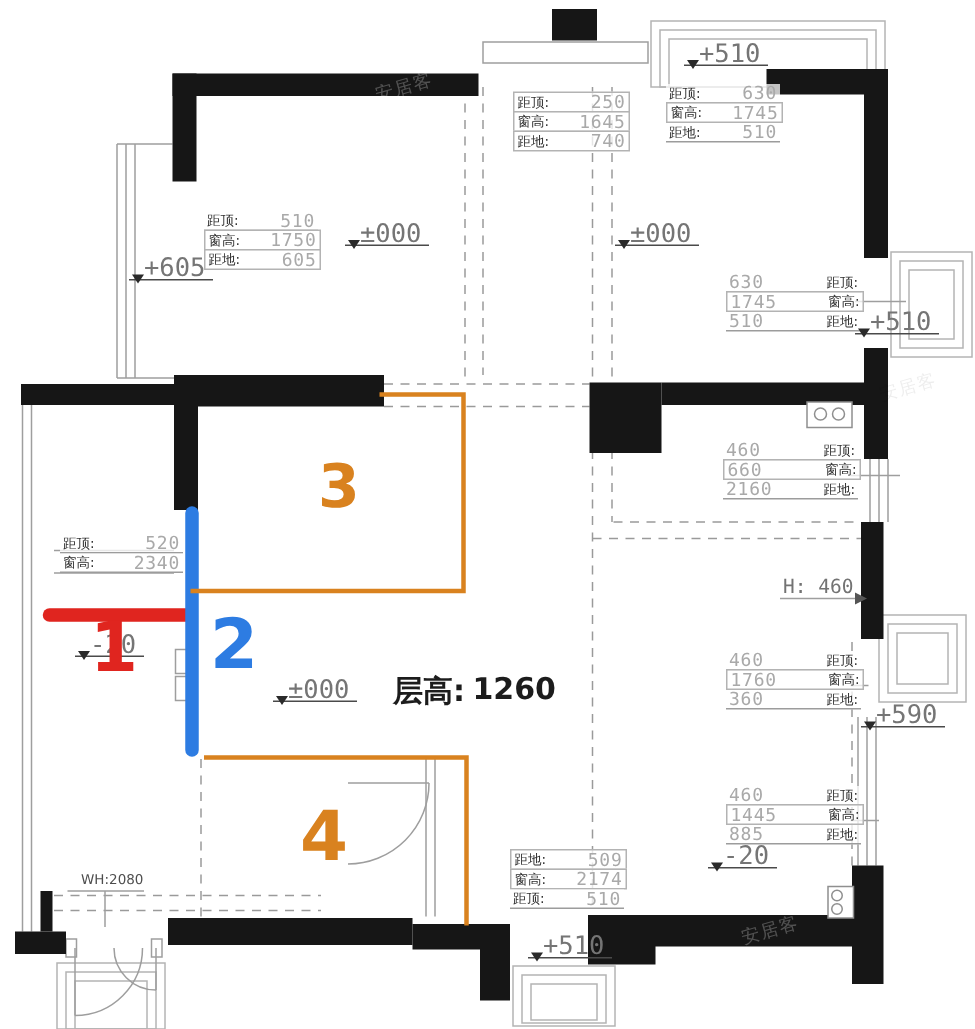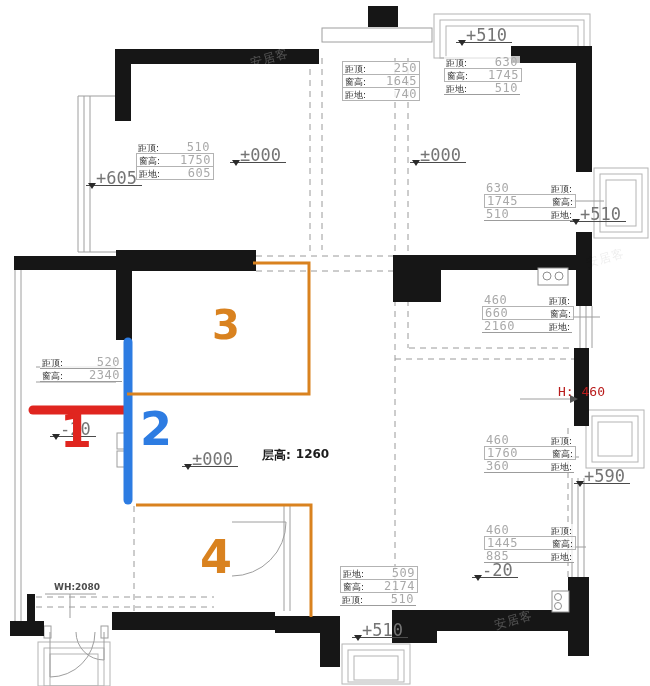--- a/index.html
+++ b/index.html
@@ -36,23 +36,23 @@
   .elev::after{content:"";position:absolute;left:2px;top:14px;width:0;height:0;
            border-left:4px solid transparent;border-right:4px solid transparent;border-top:6px solid #2a2a2a;}
 
   
   .zone{position:absolute;font-weight:bold;line-height:1;font-family:"DejaVu Sans",sans-serif;}
   .z1{color:var(--red,#e0251f);font-size:46px;}
   .z2{color:var(--blue,#2d7ce2);font-size:46px;}
   .z3{color:var(--orange,#d9821f);font-size:40px;}
   .z4{color:var(--orange,#d9821f);font-size:46px;}
 
-  .floor-height{position:absolute;display:flex;gap:5px;font-size:12px;font-weight:600;color:#1c1c1c;justify-content:center;}
-  .h-label{position:absolute;font-family:"DejaVu Sans Mono",monospace;font-size:13px;color:#b91c1c;margin-left:36px;}
-  .wh-label{position:absolute;font-size:9px;color:#4d4d4d;font-weight:bold;}
+  .floor-height{position:absolute;display:flex;gap:5px;font-size:20px;font-weight:600;color:#1c1c1c;justify-content:center;}
+  .h-label{position:absolute;font-family:"DejaVu Sans Mono",monospace;font-size:13px;color:#737373;}
+  .wh-label{position:absolute;font-size:9px;color:#4d4d4d;}
 
   .wm{position:absolute;font-size:12px;transform:rotate(-16deg);letter-spacing:1px;pointer-events:none;}
   .wm.on-wall{color:rgba(255,255,255,.26);}
   .wm.on-floor{color:rgba(0,0,0,.07);}
 </style>
 </head>
 <body>
 
 <div class="canvas">
 

